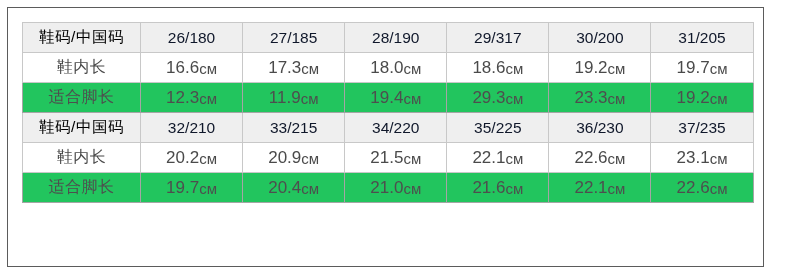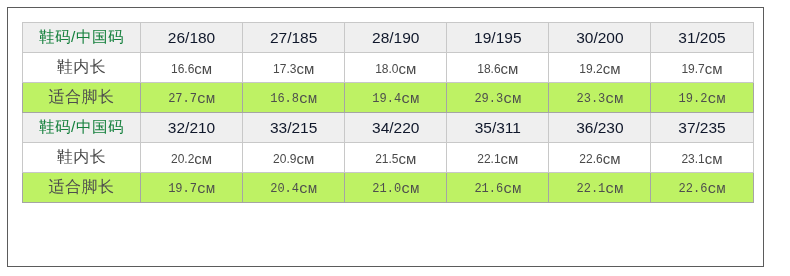--- a/index.html
+++ b/index.html
@@ -51,38 +51,37 @@
   tr.row-header td {
     background: #efefef;
     color: #0f172a;
     font-size: 15.5px;
   }
   tr.row-inner td {
     background: #ffffff;
     color: #4a4a4a;
   }
   tr.row-fit td {
-    background: #bef264;
+    background: #22c55e;
     color: #4e4e4e;
     border-color: #a5a5a5;
-    font-family: Liberation Mono, monospace;
   }
   td.label-cell {
     font-size: 15.5px;
     letter-spacing: 0.5px;
   }
-  tr.row-header td.label-cell { color: #15803d; }
+  tr.row-header td.label-cell { color: #000000; }
   .unit {
     font-size: 15px;
     letter-spacing: 0;
     vertical-align: baseline;
     position: relative;
     top: 1px;
   }
-  .val-num { font-size: 12px; }
+  .val-num { font-size: 17px; }
 </style>
 </head>
 <body>
 
 <div class="page-frame">
   <div class="size-table-wrap">
     <table class="size-table">
       <colgroup>
         <col class="label-col">
         <col class="data-col">
@@ -91,48 +90,48 @@
         <col class="data-col">
           <col class="data-col">
           <col class="data-col">
       </colgroup>
       <tbody>
           <tr class="row-header">
             <td class="label-cell">鞋码/中国码</td>
             <td>26/180</td>
             <td>27/185</td>
             <td>28/190</td>
-            <td>19/195</td>
+            <td>29/317</td>
             <td>30/200</td>
             <td>31/205</td>
           </tr>
           <tr class="row-inner">
             <td class="label-cell">鞋内长</td>
             <td><span class="val-num">16.6</span><span class="unit">см</span></td>
             <td><span class="val-num">17.3</span><span class="unit">см</span></td>
             <td><span class="val-num">18.0</span><span class="unit">см</span></td>
             <td><span class="val-num">18.6</span><span class="unit">см</span></td>
             <td><span class="val-num">19.2</span><span class="unit">см</span></td>
             <td><span class="val-num">19.7</span><span class="unit">см</span></td>
           </tr>
           <tr class="row-fit">
             <td class="label-cell">适合脚长</td>
-            <td><span class="val-num">27.7</span><span class="unit">см</span></td>
-            <td><span class="val-num">16.8</span><span class="unit">см</span></td>
+            <td><span class="val-num">12.3</span><span class="unit">см</span></td>
+            <td><span class="val-num">11.9</span><span class="unit">см</span></td>
             <td><span class="val-num">19.4</span><span class="unit">см</span></td>
             <td><span class="val-num">29.3</span><span class="unit">см</span></td>
             <td><span class="val-num">23.3</span><span class="unit">см</span></td>
             <td><span class="val-num">19.2</span><span class="unit">см</span></td>
           </tr>
           <tr class="row-header">
             <td class="label-cell">鞋码/中国码</td>
             <td>32/210</td>
             <td>33/215</td>
             <td>34/220</td>
-            <td>35/311</td>
+            <td>35/225</td>
             <td>36/230</td>
             <td>37/235</td>
           </tr>
           <tr class="row-inner">
             <td class="label-cell">鞋内长</td>
             <td><span class="val-num">20.2</span><span class="unit">см</span></td>
             <td><span class="val-num">20.9</span><span class="unit">см</span></td>
             <td><span class="val-num">21.5</span><span class="unit">см</span></td>
             <td><span class="val-num">22.1</span><span class="unit">см</span></td>
             <td><span class="val-num">22.6</span><span class="unit">см</span></td>

